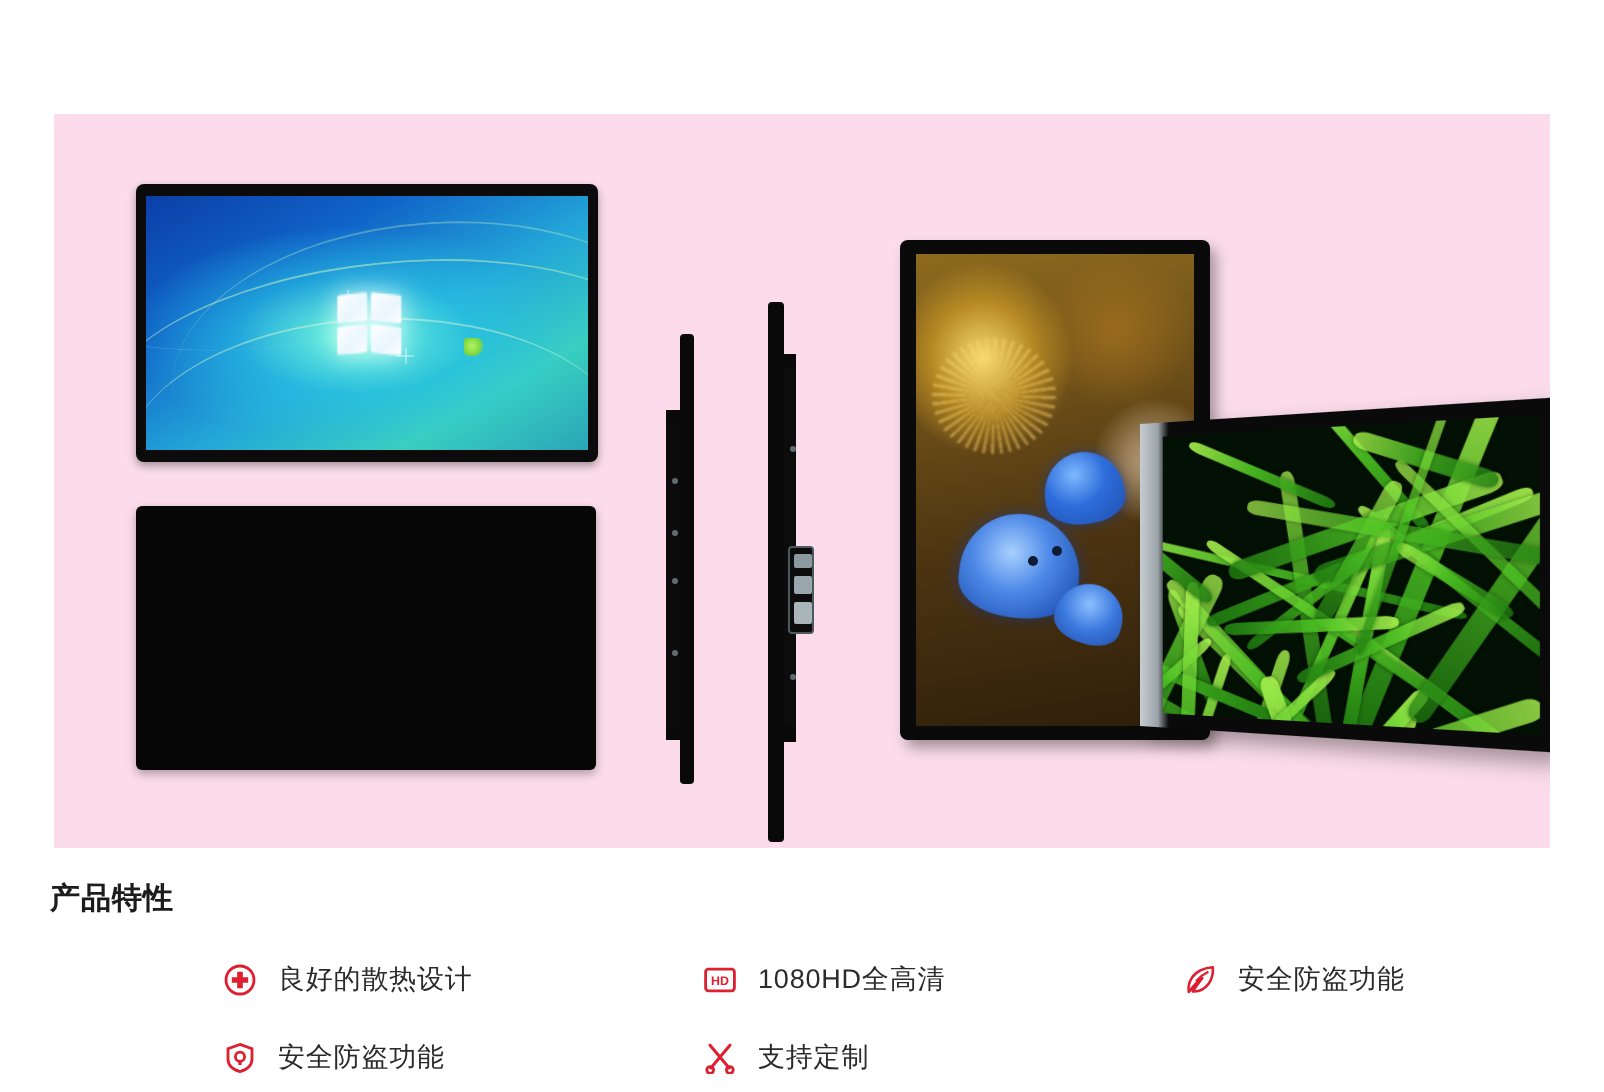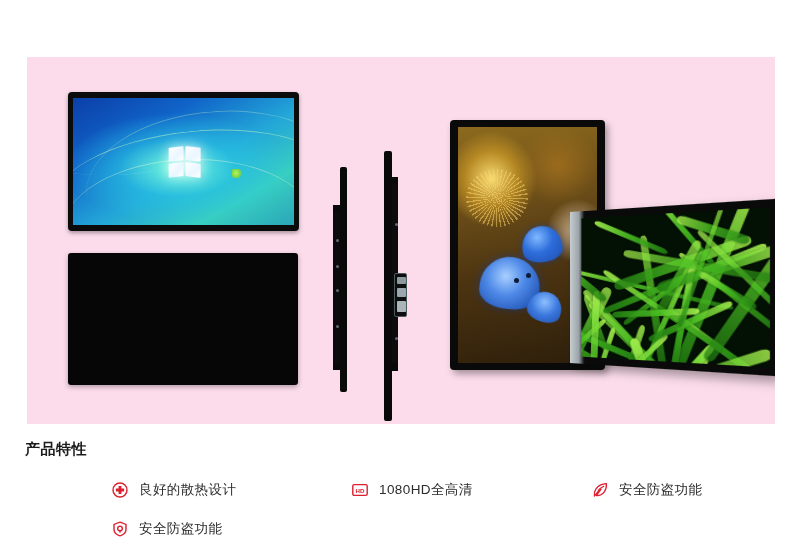--- a/index.html
+++ b/index.html
@@ -428,15 +428,26 @@
       <div class="feature">
         <span class="ficon" style="color: rgb(221, 31, 48);">
           <svg viewBox="0 0 16 16">
             <path d="M8 1.2 14 3.4v5.1c0 3.2-2.6 5.3-6 6.3-3.4-1-6-3.1-6-6.3V3.4z" fill="none" stroke="currentColor" stroke-width="1.4"></path>
             <circle cx="8" cy="7.4" r="2.3" fill="none" stroke="currentColor" stroke-width="1.4"></circle>
             <rect x="7.2" y="9.1" width="1.6" height="2.4" fill="currentColor"></rect>
           </svg>
         </span>
         <span class="label">安全防盗功能</span>
       </div>
+      <div class="feature">
+        <span class="ficon" style="color: rgb(221, 31, 48);">
+          <svg viewBox="0 0 16 16">
+            <path d="M3 1.6 12.6 13" stroke="currentColor" stroke-width="1.5" fill="none" stroke-linecap="round"></path>
+            <path d="M13 1.6 3.4 13" stroke="currentColor" stroke-width="1.5" fill="none" stroke-linecap="round"></path>
+            <circle cx="3.1" cy="14" r="1.7" fill="none" stroke="currentColor" stroke-width="1.4"></circle>
+            <circle cx="12.9" cy="14" r="1.7" fill="none" stroke="currentColor" stroke-width="1.4"></circle>
+          </svg>
+        </span>
+        <span class="label">支持定制</span>
+      </div>
     </div>
 
 </div>
 
 </body></html>

